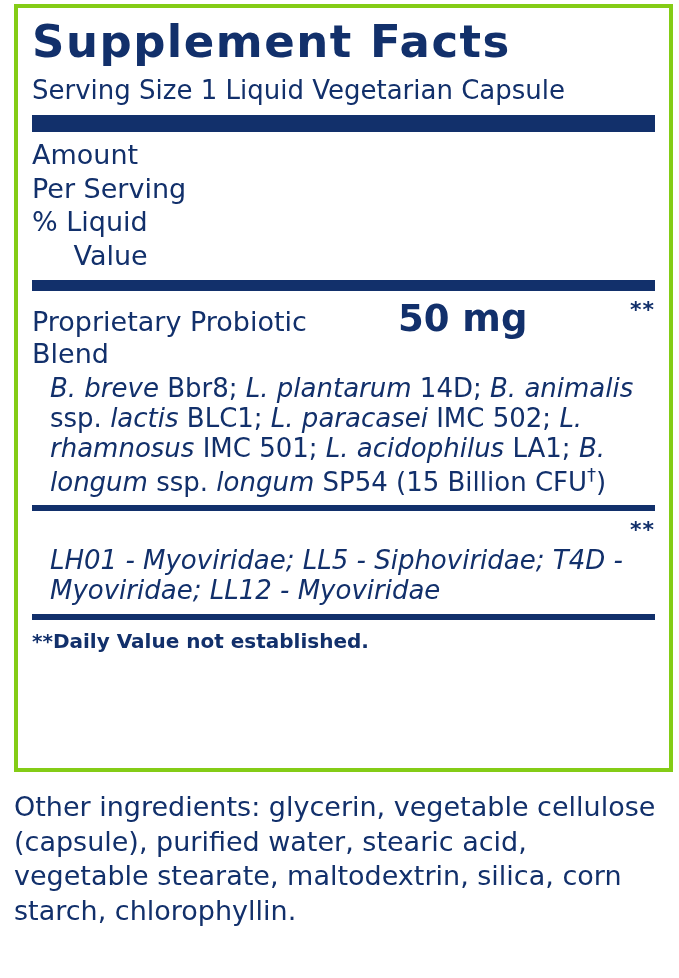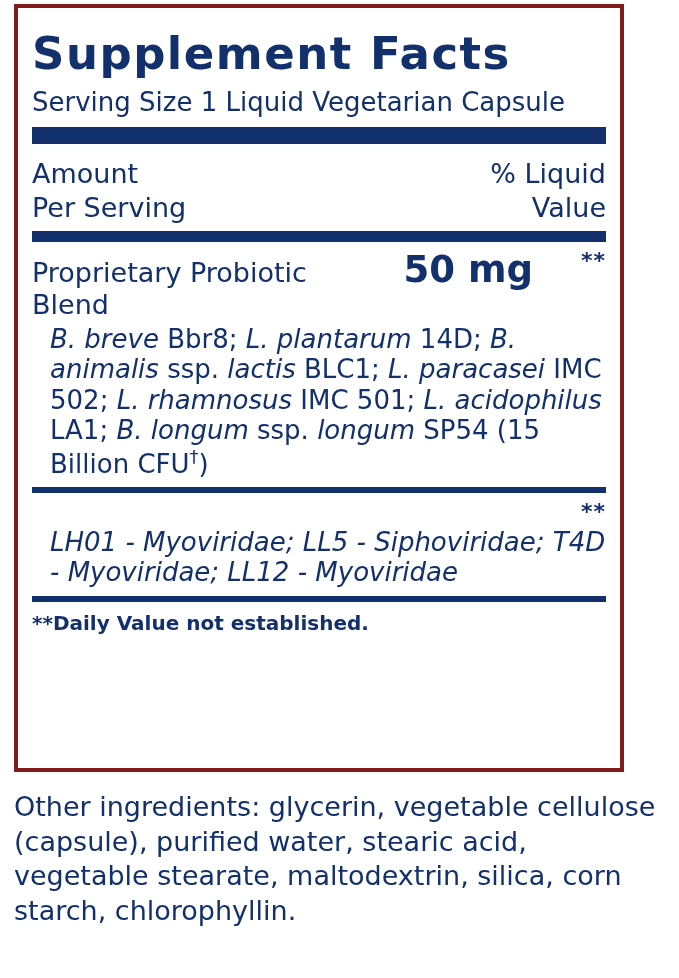--- a/index.html
+++ b/index.html
@@ -17,25 +17,25 @@
   .panel {
     position: relative;
     width: 679px;
     height: 978px;
     box-sizing: border-box;
   }
   .facts-box {
     position: absolute;
     left: 14px;
     top: 4px;
-    width: 610px;
+    width: 659px;
     height: 768px;
     box-sizing: border-box;
-    border: 4px solid #7f1d1d;
-    padding: 12px 14px;
+    border: 4px solid #84cc16;
+    padding: 0 14px;
   }
   .title {
     font-size: 45px;
     font-weight: bold;
     letter-spacing: 1.5px;
     line-height: 1.05;
     margin-top: 10px;
     white-space: nowrap;
   }
   .serving {
@@ -56,34 +56,34 @@
   }
   .rule-thin {
     height: 6px;
     background: #12306b;
     margin: 8px 0 0 0;
   }
   .amount-row {
     display: flex;
     justify-content: space-between;
     align-items: flex-start;
-    margin-top: 13px;
+    margin-top: 6px;
+    flex-direction: column;
   }
   .amount-left, .amount-right {
     font-size: 27px;
     line-height: 1.25;
   }
   .amount-right {
     text-align: right;
   }
   .ing-line {
     display: flex;
     align-items: baseline;
     margin-top: 6px;
-    gap: 48px;
   }
   .ing-name {
     font-size: 27px;
     line-height: 1.18;
     flex: 0 1 auto;
     max-width: 340px;
   }
   .ing-amt {
     font-size: 37px;
     font-weight: bold;

